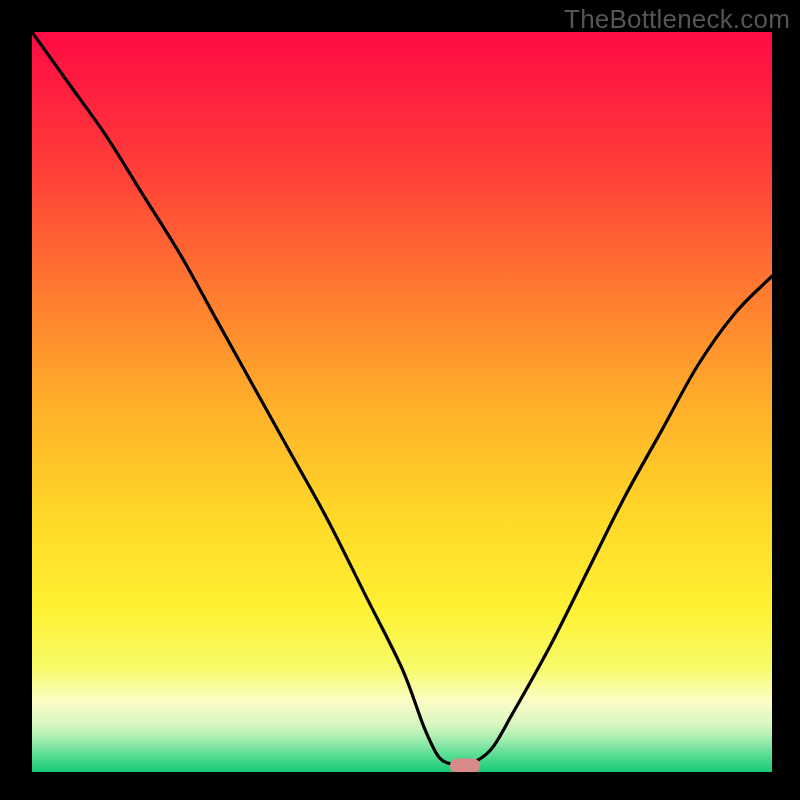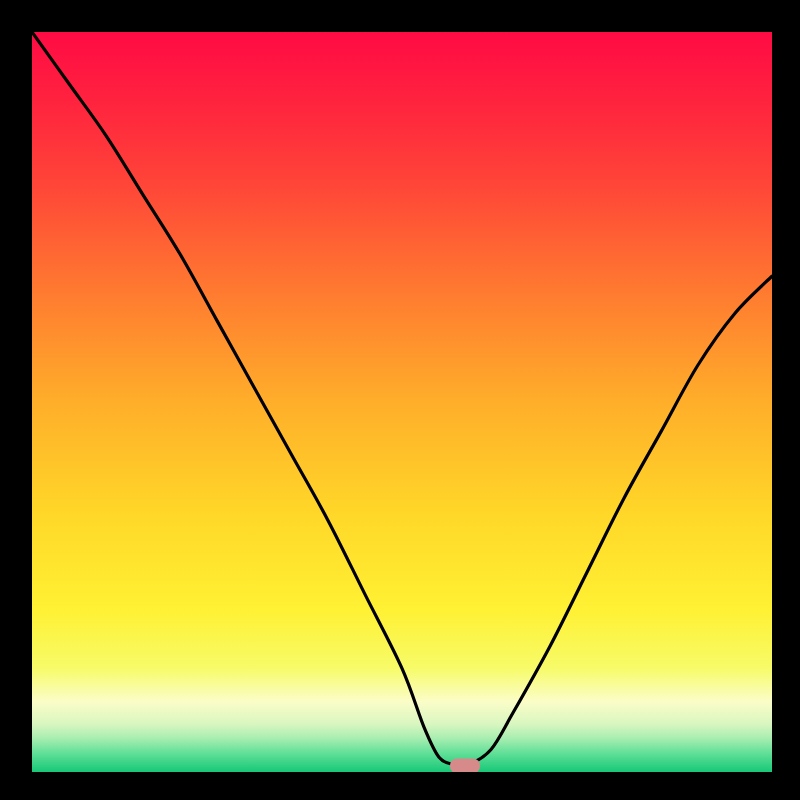--- a/index.html
+++ b/index.html
@@ -50,20 +50,21 @@
     border-radius: 7px;
     background: #d78a8a;
     transform: translate(-50%, -50%);
     z-index: 12;
   }
 </style>
 </head>
 <body>
 
 <div class="frame">
+  <div class="watermark">TheBottleneck.com</div>
 
   <div class="plot-area">
     <svg class="gradient" viewBox="0 0 740 740" preserveAspectRatio="none">
       <defs>
         <linearGradient id="bg-grad" x1="0" y1="0" x2="0" y2="1">
             <stop offset="0.00%" stop-color="#ff0b44"></stop>
             <stop offset="8.00%" stop-color="#ff1f3f"></stop>
             <stop offset="20.00%" stop-color="#ff4338"></stop>
             <stop offset="35.00%" stop-color="#ff7a30"></stop>
             <stop offset="50.00%" stop-color="#ffae2a"></stop>

